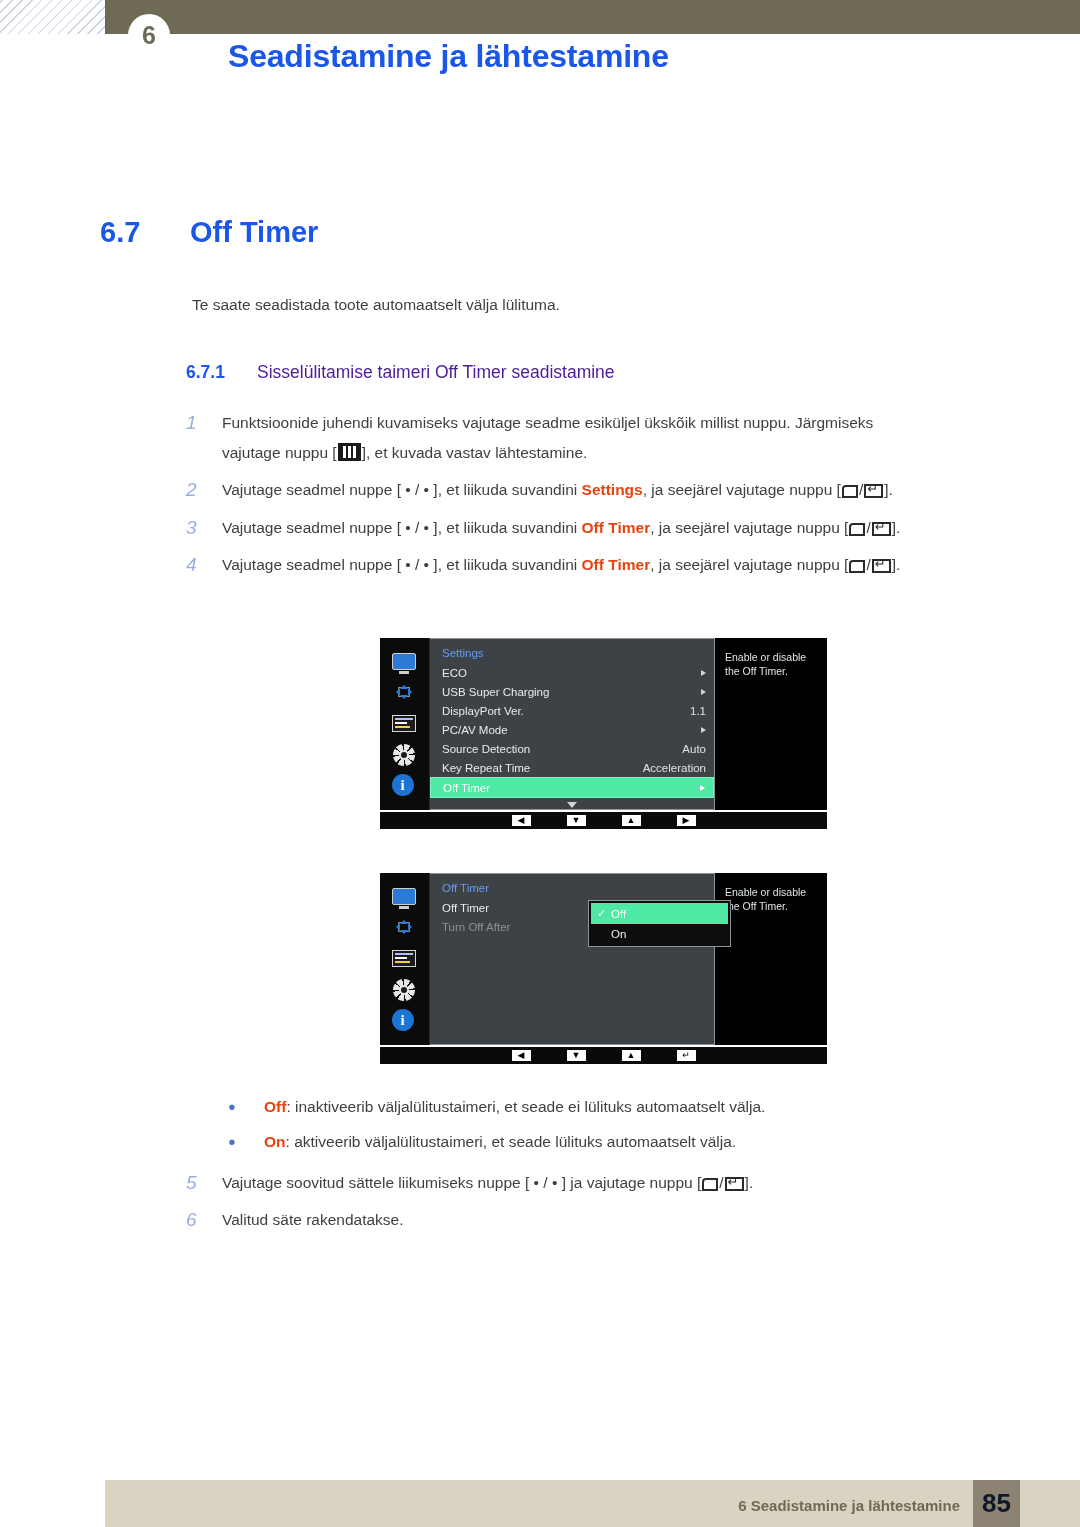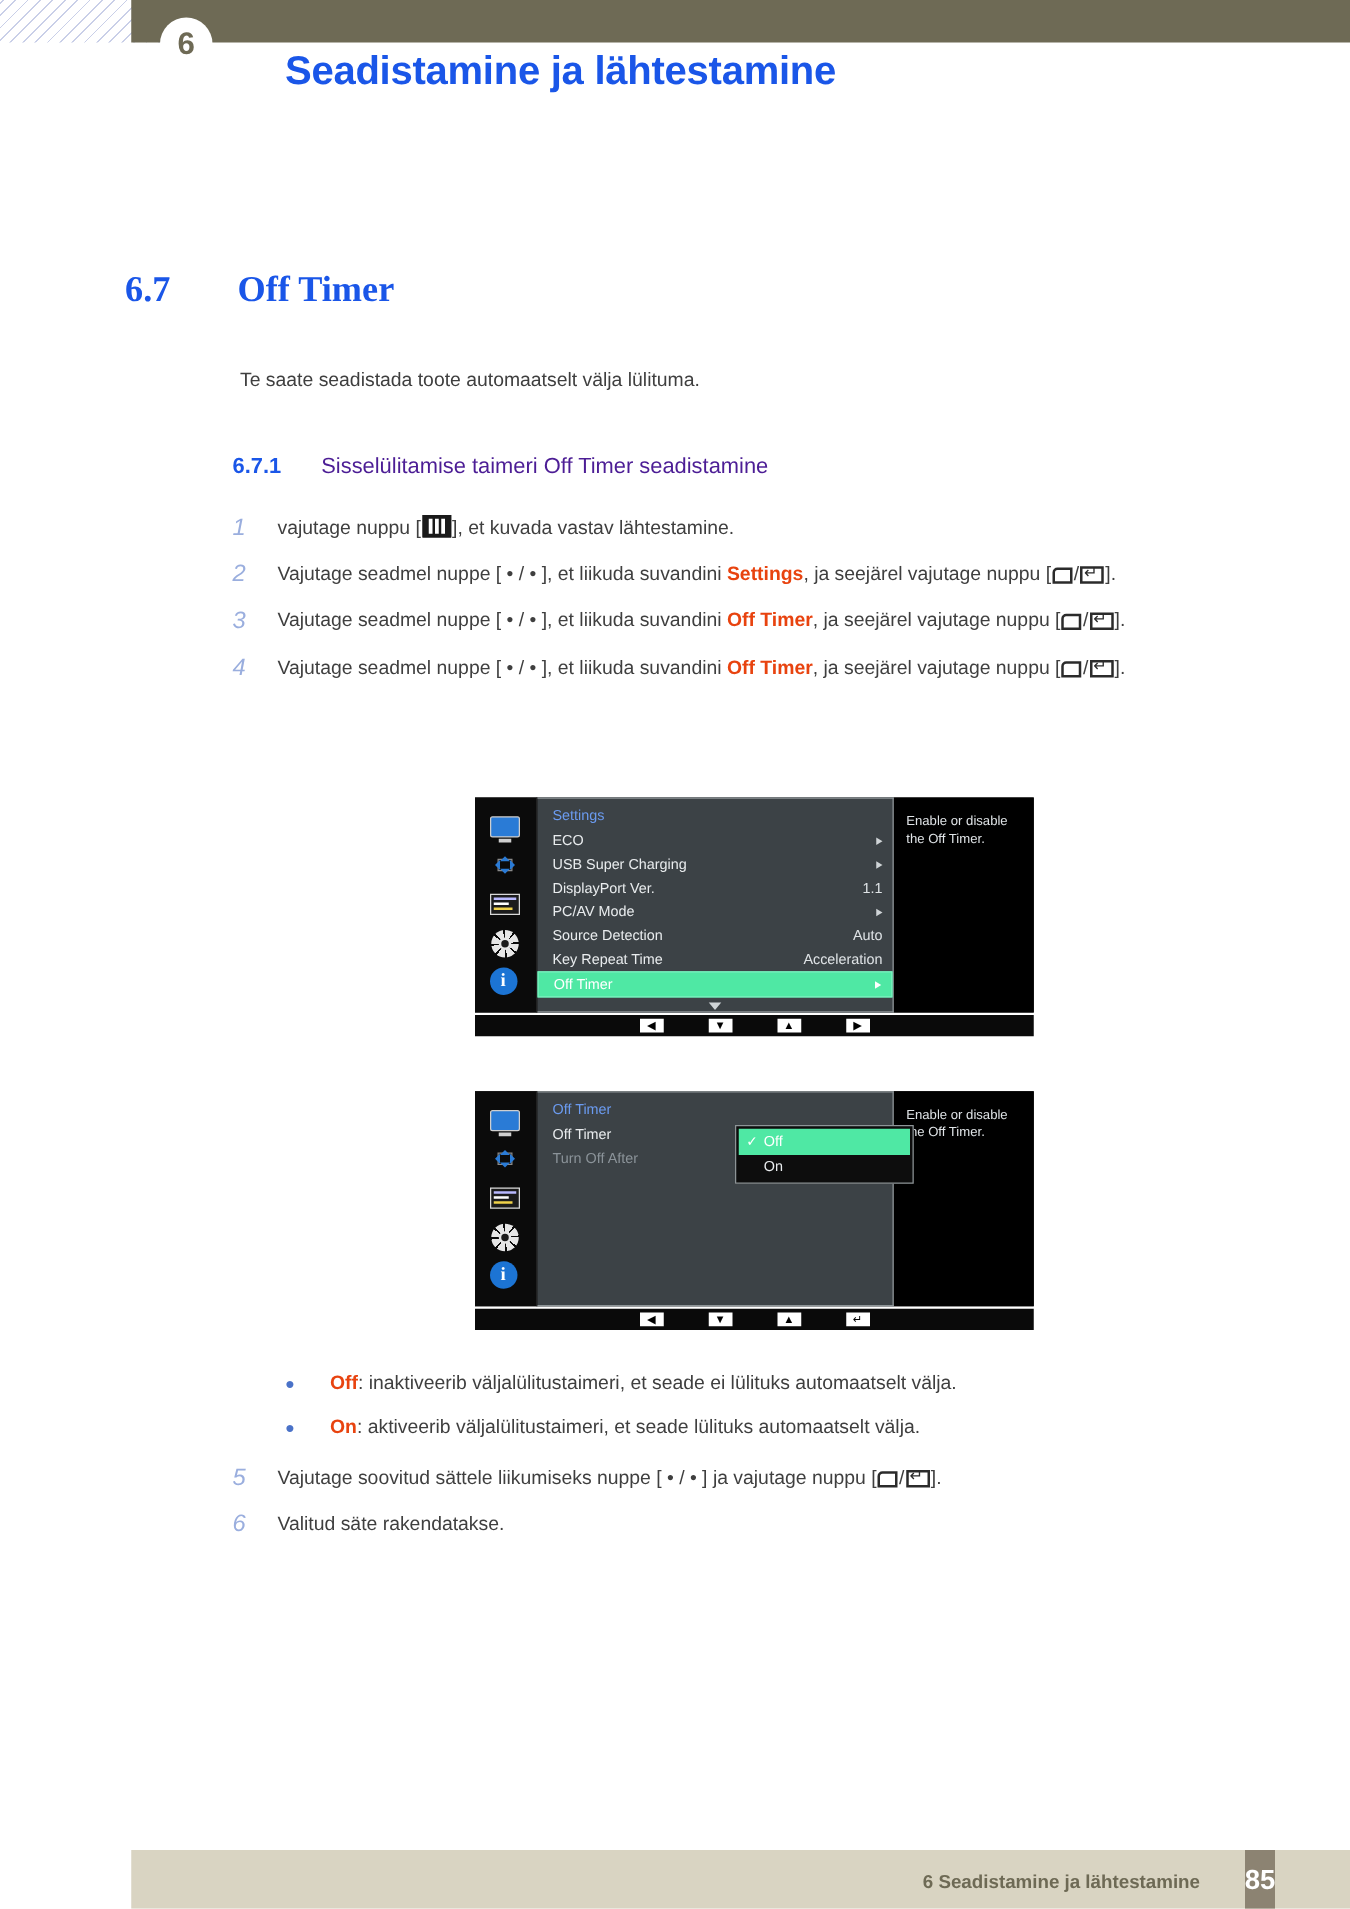--- a/index.html
+++ b/index.html
@@ -57,21 +57,20 @@
     color: #1a56e8;
     letter-spacing: -0.2px;
   }
 
   
   .h2-wrap {
     position: absolute;
     left: 100px; top: 216px;
     display: flex;
     align-items: center;
-    font-family: Liberation Serif, serif;
   }
   .h2-num {
     font-size: 29px;
     font-weight: bold;
     color: #1a56e8;
     width: 90px;
   }
   .h2-text {
     font-size: 29px;
     font-weight: bold;
@@ -445,24 +444,24 @@
     position: absolute;
     right: 120px; bottom: 13px;
     font-size: 15px;
     font-weight: bold;
     color: #6e6a55;
     margin-top: 10px;
   }
   .page-num-box {
     position: absolute;
     right: 60px; bottom: 0;
-    width: 24px; height: 47px;
+    width: 47px; height: 47px;
     background: #8c8372;
-    color: #ffffff;
-    font-size: 22px;
+    color: #0f172a;
+    font-size: 26px;
     font-weight: bold;
     display: flex;
     align-items: center;
     justify-content: center;
   }
 </style>
 </head>
 <body>
 
 <div class="hatch"></div>
@@ -480,20 +479,21 @@
 <div class="h3-wrap">
   <span class="h3-num">6.7.1</span>
   <span class="h3-text">Sisselülitamise taimeri Off Timer seadistamine</span>
 </div>
 
 <div class="steps">
 
   <div class="step">
     <span class="step-num">1</span>
     <span class="step-body">
+      <span class="sub-line">Funktsioonide juhendi kuvamiseks vajutage seadme esiküljel ükskõik millist nuppu. Järgmiseks</span>
       <span class="sub-line">
         <span>vajutage nuppu [</span><span class="ico ico-menu"><span></span></span><span>], et kuvada vastav lähtestamine.</span>
       </span>
     </span>
   </div>
 
   <div class="step">
     <span class="step-num">2</span>
     <span class="step-body"><span>Vajutage seadmel nuppe [ • / • ], et liikuda suvandini </span><span class="kw">Settings</span><span>, ja seejärel vajutage nuppu [</span><span class="ico ico-back"></span>/<span class="ico ico-enter"></span><span>].</span></span>
   </div>

